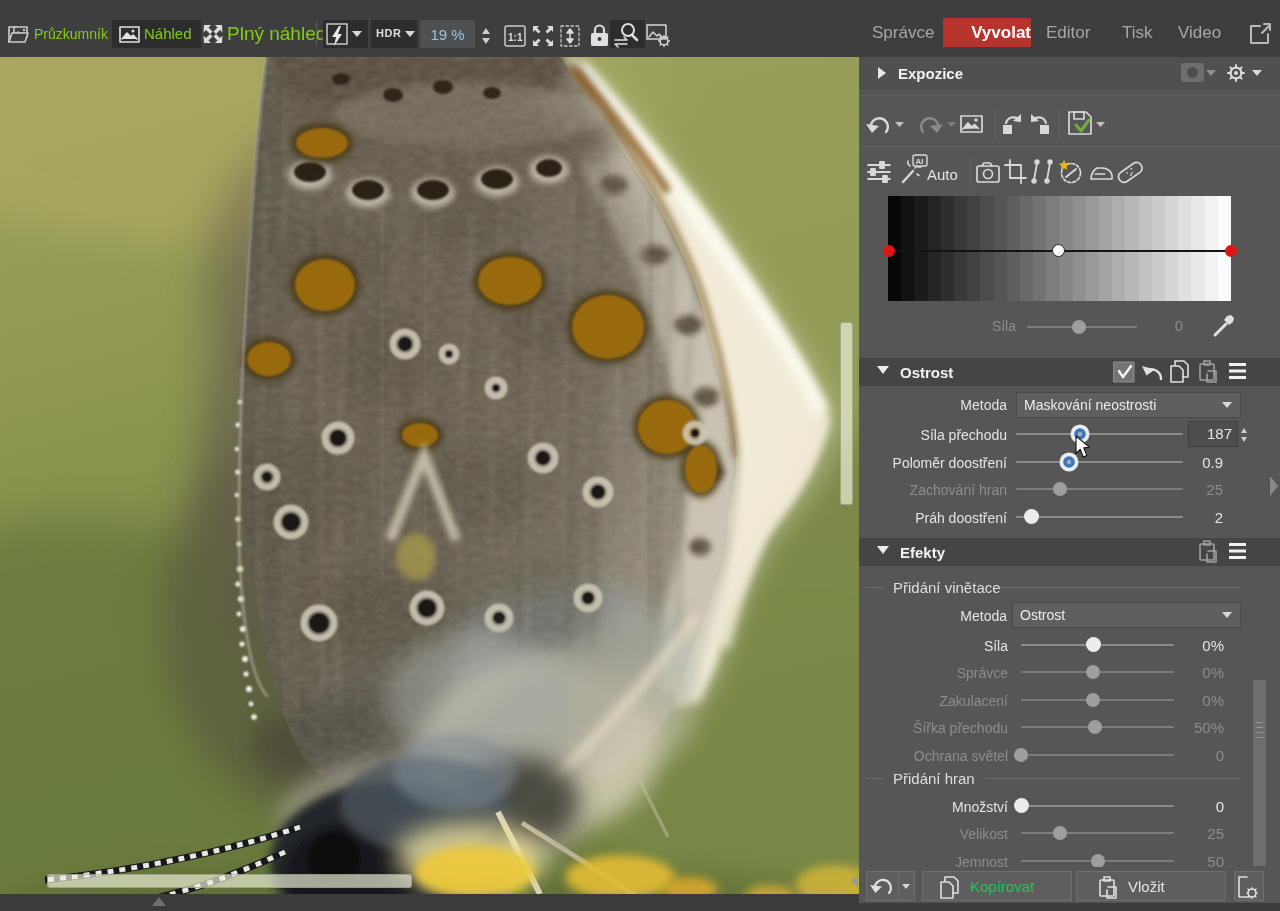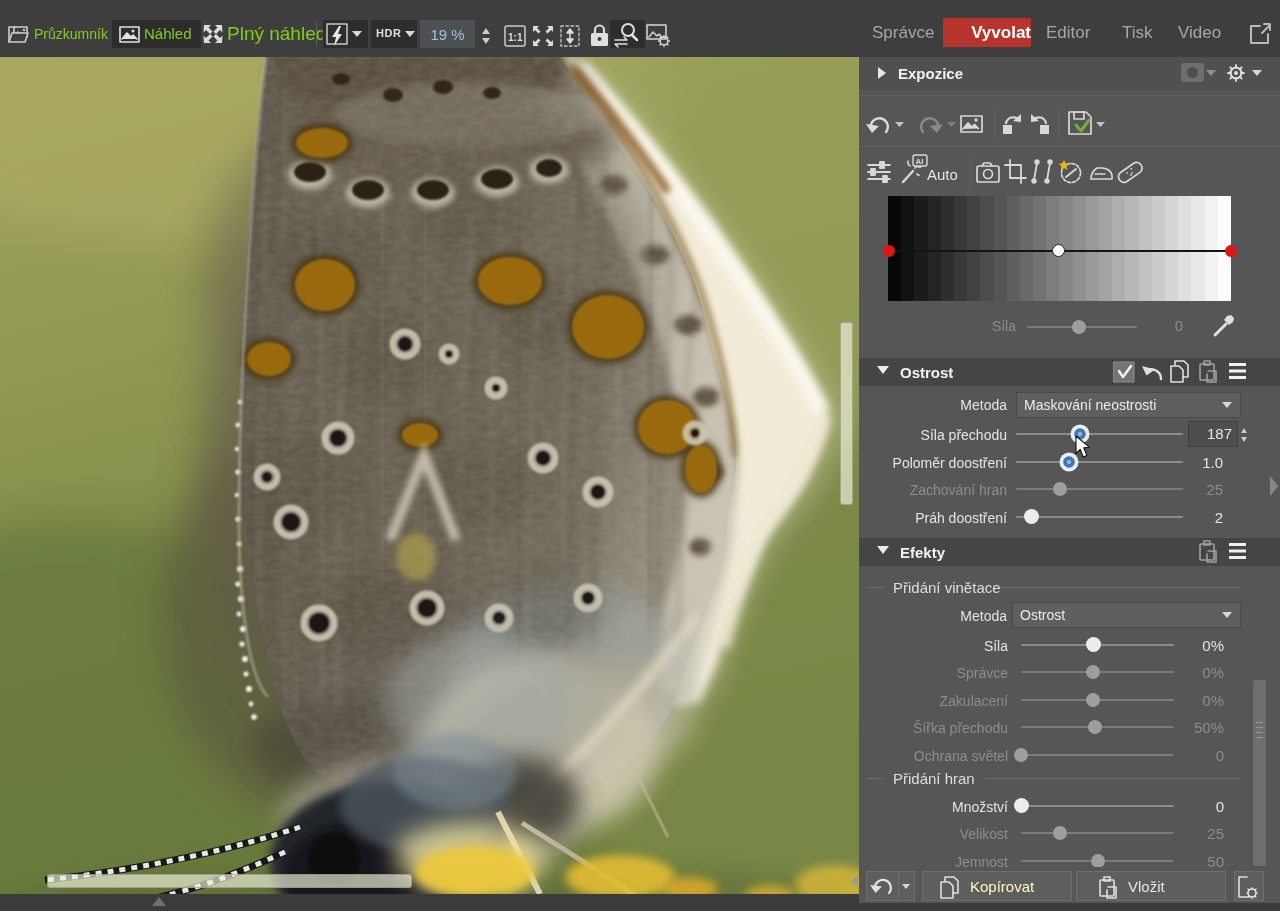--- a/index.html
+++ b/index.html
@@ -389,21 +389,21 @@
 <div class="lbl en" style="left:847px;top:427px">Síla přechodu</div>
 <div class="trk" style="left:1016px;top:433px;width:167px"></div>
 <div class="val en" style="left:1175px;top:426px;width:50px"></div>
 <div class="abs" style="left:1188px;top:421px;width:50px;height:26px;background:#4e4e4e;border:1px solid #404040"></div>
 <div class="abs en" style="left:1188px;top:425px;width:44px;font-size:15px;text-align:right">187</div>
 <div class="abs" style="left:1241px;top:428px;width:0;height:0;border-left:3.5px solid transparent;border-right:3.5px solid transparent;border-bottom:5px solid #ccc"></div>
 <div class="abs" style="left:1241px;top:437px;width:0;height:0;border-left:3.5px solid transparent;border-right:3.5px solid transparent;border-top:5px solid #ccc"></div>
 
 <div class="lbl en" style="left:847px;top:455px">Poloměr doostření</div>
 <div class="trk" style="left:1016px;top:461px;width:167px"></div>
-<div class="val en" style="left:1163px;top:454px">1.0</div>
+<div class="val en" style="left:1163px;top:454px">0.9</div>
 
 <div class="lbl dis" style="left:847px;top:482px">Zachování hran</div>
 <div class="trkd" style="left:1016px;top:488px;width:167px"></div>
 <div class="hndd" style="left:1053px;top:482px"></div>
 <div class="val dis" style="left:1163px;top:481px">25</div>
 
 <div class="lbl en" style="left:847px;top:510px">Práh doostření</div>
 <div class="trk" style="left:1016px;top:516px;width:167px"></div>
 <div class="hnd" style="left:1024px;top:509px"></div>
 <div class="val en" style="left:1163px;top:509px">2</div>
@@ -475,21 +475,21 @@
 
 <div id="botbar"></div>
 <div class="abs" style="left:152px;top:897px;width:0;height:0;border-left:7px solid transparent;border-right:7px solid transparent;border-bottom:9px solid #6f6f6f"></div>
 
 <div class="abs" style="left:927px;top:166px;color:#e6e6e6;font-size:15px">Auto</div>
 
 <div class="abs" style="left:866px;top:871px;width:33px;height:30px;background:#5e5e5e;border:1px solid #6e6e6e"></div>
 <div class="abs" style="left:898px;top:871px;width:17px;height:30px;background:#5e5e5e;border:1px solid #6e6e6e"></div>
 <div class="caret" style="left:902px;top:884px;border-left-width:4px;border-right-width:4px;border-top-width:5px"></div>
 <div class="abs" style="left:922px;top:871px;width:150px;height:30px;background:#5e5e5e;border:1px solid #6e6e6e"></div>
-<div class="abs" style="left:970px;top:878px;color:#fef9c3;font-size:15px">Kopírovat</div>
+<div class="abs" style="left:970px;top:878px;color:#22c55e;font-size:15px">Kopírovat</div>
 <div class="abs" style="left:1076px;top:871px;width:150px;height:30px;background:#5e5e5e;border:1px solid #6e6e6e"></div>
 <div class="abs" style="left:1128px;top:878px;color:#e6e6e6;font-size:15px">Vložit</div>
 <div class="abs" style="left:1234px;top:871px;width:30px;height:30px;background:#5e5e5e;border:1px solid #6e6e6e"></div>
 
 <svg class="abs" style="left:0;top:0" width="1280" height="911" fill="none" stroke-linecap="round" stroke-linejoin="round">
 
 <g stroke="#cdcdcd" stroke-width="1.6">
 <path d="M9 42 V27 h7 l2 3 h5"></path>
 <rect x="14" y="27" width="13" height="10" fill="#3e3e3e"></rect>
 <circle cx="24" cy="30" r="1.2" fill="#cdcdcd" stroke="none"></circle>

